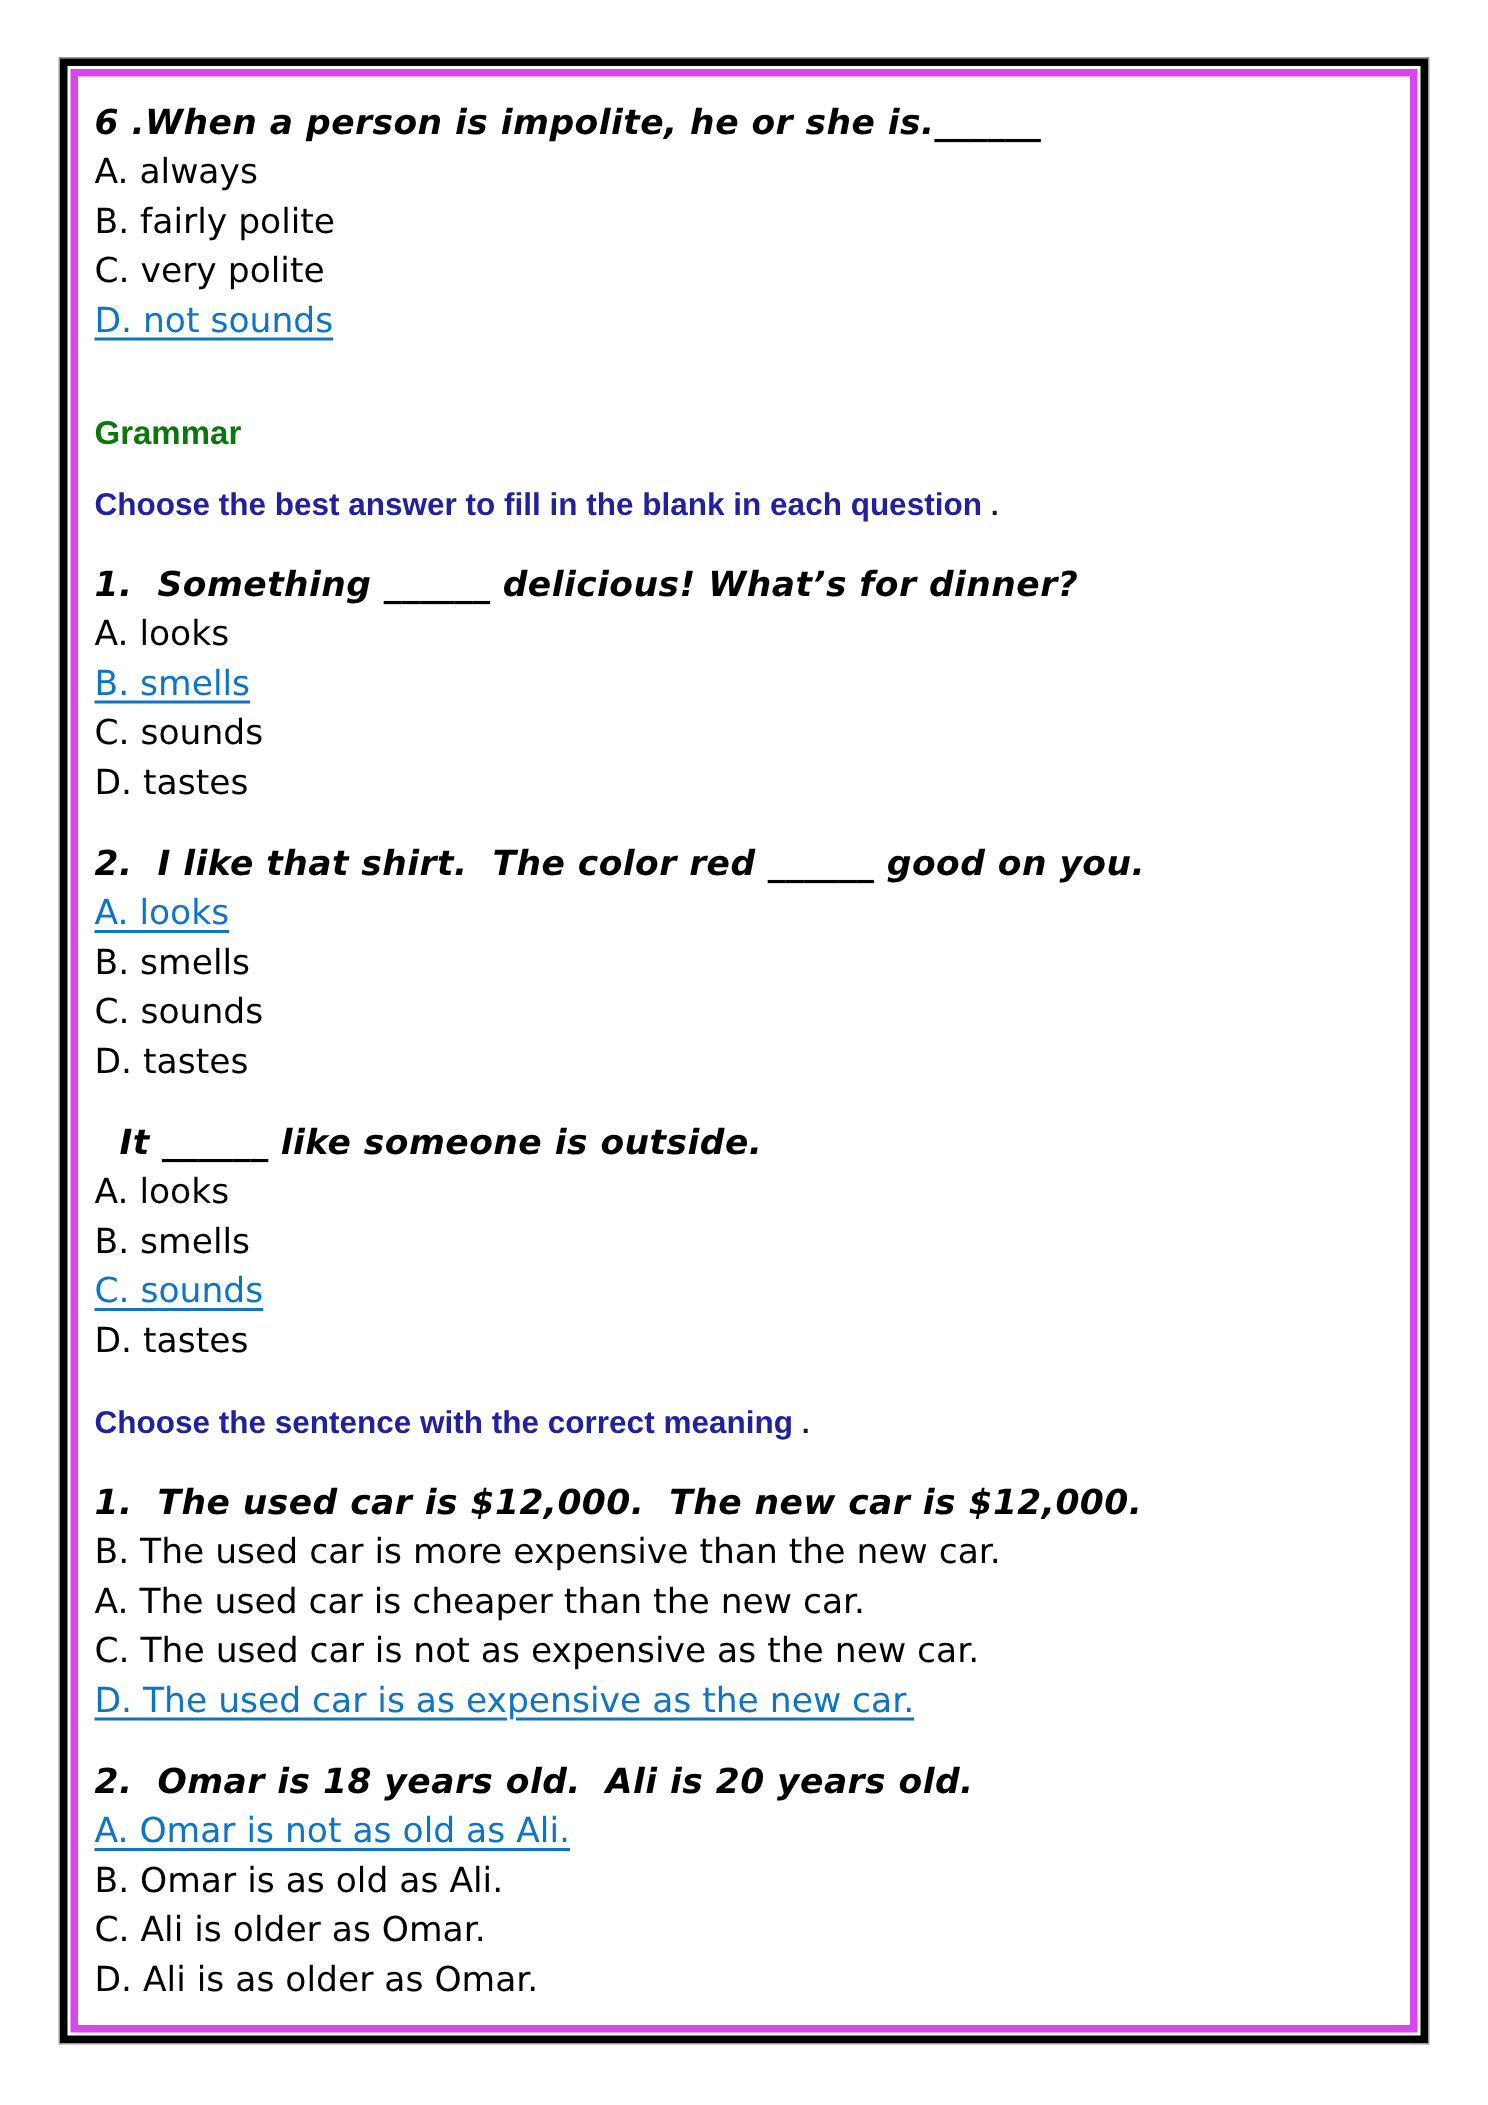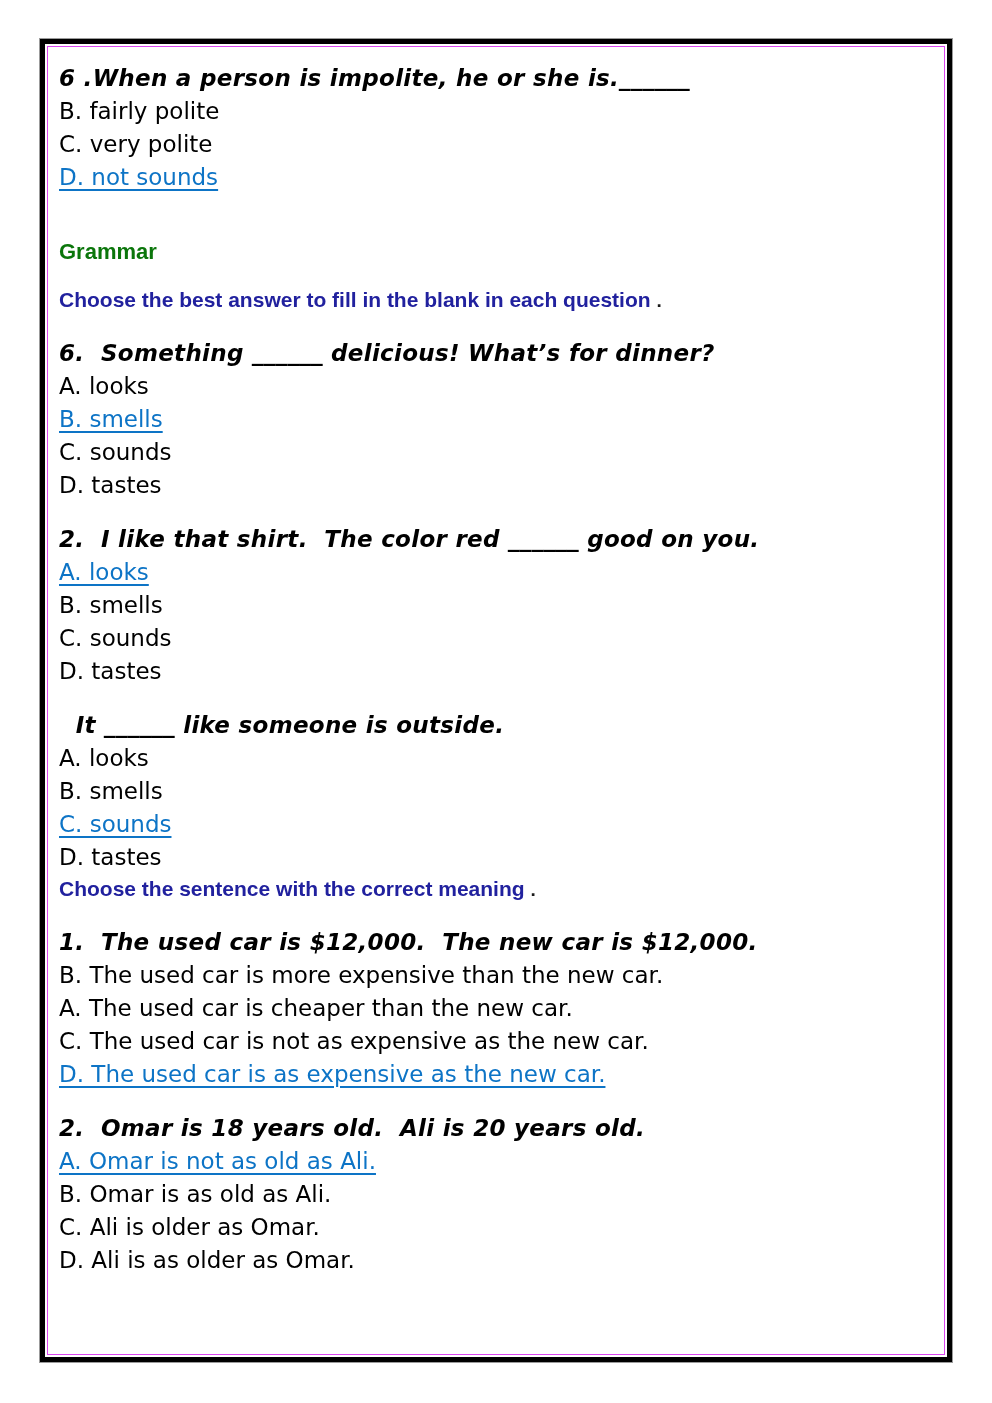--- a/index.html
+++ b/index.html
@@ -27,21 +27,21 @@
   }
   .frame-thick {
     position: absolute;
     inset: 0;
     border: 5px solid #000000;
     box-sizing: border-box;
   }
   .frame-thin {
     position: absolute;
     inset: 2px;
-    border: 1px solid #d946ef;
+    border: 5px solid #d946ef;
     box-sizing: border-box;
     padding: 15px 11px 10px 11px;
     overflow: hidden;
   }
   p { margin: 0; }
   .prompt {
     font-size: 23px;
     line-height: 33px;
     font-weight: bold;
     font-style: italic;
@@ -70,45 +70,46 @@
     color: var(--heading-green);
   }
   .h-navy {
     font-family: "Liberation Sans", sans-serif;
     font-weight: bold;
     font-size: 21px;
     line-height: 30px;
     color: var(--heading-navy);
     white-space: pre-wrap;
   }
-  .h-navy.standalone { }
+  .h-navy.standalone { margin-top: 23px; }
   .h-period {
     color: #1a1a1a;
     font-size: 19px;
   }
 </style>
 </head>
 <body>
 
 <div class="frame-outer">
   <div class="frame-thick">
     <div class="frame-thin">
 
       <section class="qblock first">
         <p class="prompt">6 .When a person is impolite, he or she is.______</p>
+        <p class="opt">A. always</p>
         <p class="opt">B. fairly polite</p>
         <p class="opt">C. very polite</p>
         <p class="opt answer">D. not sounds</p>
       </section>
 
       <h2 class="h-green">Grammar</h2>
       <p class="h-navy"><span>Choose the best answer to fill in the blank in each question</span> <span class="h-period">.</span></p>
 
       <section class="qblock">
-        <p class="prompt">6.  Something ______ delicious! What’s for dinner?</p>
+        <p class="prompt">1.  Something ______ delicious! What’s for dinner?</p>
         <p class="opt">A. looks</p>
         <p class="opt answer">B. smells</p>
         <p class="opt">C. sounds</p>
         <p class="opt">D. tastes</p>
       </section>
 
       <section class="qblock">
         <p class="prompt">2.  I like that shirt.  The color red ______ good on you.</p>
         <p class="opt answer">A. looks</p>
         <p class="opt">B. smells</p>

